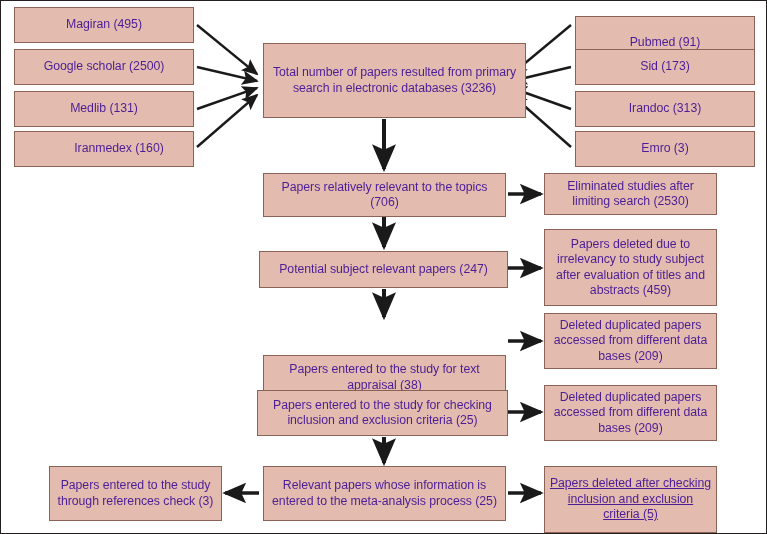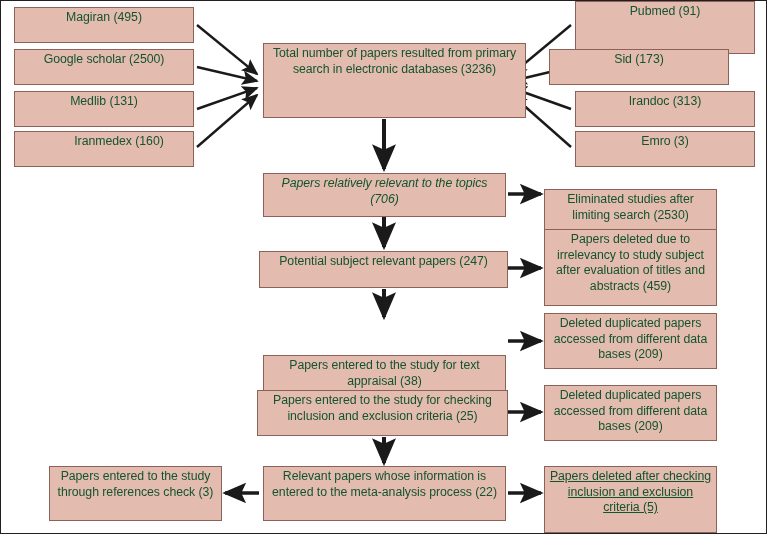--- a/index.html
+++ b/index.html
@@ -17,25 +17,26 @@
     background: #ffffff;
     overflow: hidden;
     box-sizing: border-box;
     border: 1px solid #231f20;
   }
   .node {
     position: absolute;
     box-sizing: border-box;
     background: #e3bcaf;
     border: 1.5px solid #8a6257;
-    color: #14532d;
+    color: #4c1d95;
     font-size: 12.3px;
     line-height: 15.5px;
     text-align: center;
     display: flex;
+    align-items: center;
     justify-content: center;
     padding: 2px 4px;
     letter-spacing: -0.05px;
   }
   .node span {
     display: block;
     width: 100%;
   }
   svg.edges {
     position: absolute;
@@ -99,53 +100,53 @@
   <div class="node" style="left:13px;  top:48px;  width:180px; height:36px;">
     <span>Google scholar (2500)</span>
   </div>
   <div class="node" style="left:13px;  top:90px;  width:180px; height:36px;">
     <span>Medlib (131)</span>
   </div>
   <div class="node" style="left:13px;  top:130px; width:180px; height:36px;padding-left:34px;">
     <span>Iranmedex (160)</span>
   </div>
 
-  <div class="node" style="left:574px; top:0;   width:180px; height:53px;">
+  <div class="node" style="left:574px; top:15px;   width:180px; height:53px;">
     <span>Pubmed (91)</span>
   </div>
-  <div class="node" style="left:548px; top:48px;  width:180px; height:36px;">
+  <div class="node" style="left:574px; top:48px;  width:180px; height:36px;">
     <span>Sid (173)</span>
   </div>
   <div class="node" style="left:574px; top:90px;  width:180px; height:36px;">
     <span>Irandoc (313)</span>
   </div>
   <div class="node" style="left:574px; top:130px; width:180px; height:36px;">
     <span>Emro (3)</span>
   </div>
 
   <div class="node" style="left:262px; top:42px;  width:263px; height:75px;">
     <span>Total number of papers resulted from primary search in electronic databases (3236)</span>
   </div>
-  <div class="node" style="left:262px; top:172px; width:243px; height:44px;font-style:italic;">
+  <div class="node" style="left:262px; top:172px; width:243px; height:44px;">
     <span>Papers relatively relevant to the topics (706)</span>
   </div>
   <div class="node" style="left:258px; top:250px; width:249px; height:37px;">
     <span>Potential subject relevant papers (247)</span>
   </div>
   <div class="node" style="left:262px; top:320px; width:243px; height:45px;margin-top:34px;">
     <span>Papers entered to the study for text appraisal (38)</span>
   </div>
   <div class="node" style="left:256px; top:389px; width:251px; height:46px;">
     <span>Papers entered to the study for checking inclusion and exclusion criteria (25)</span>
   </div>
   <div class="node" style="left:262px; top:465px; width:243px; height:55px;">
-    <span>Relevant papers whose information is entered to the meta-analysis process (22)</span>
+    <span>Relevant papers whose information is entered to the meta-analysis process (25)</span>
   </div>
 
-  <div class="node" style="left:543px; top:172px; width:173px; height:42px;margin-top:16px;">
+  <div class="node" style="left:543px; top:172px; width:173px; height:42px;">
     <span>Eliminated studies after limiting search (2530)</span>
   </div>
   <div class="node" style="left:543px; top:228px; width:173px; height:77px;">
     <span>Papers deleted due to irrelevancy to study subject after evaluation of titles and abstracts (459)</span>
   </div>
   <div class="node" style="left:543px; top:312px; width:173px; height:56px;">
     <span>Deleted duplicated papers accessed from different data bases (209)</span>
   </div>
   <div class="node" style="left:543px; top:384px; width:173px; height:56px;">
     <span>Deleted duplicated papers accessed from different data bases (209)</span>

